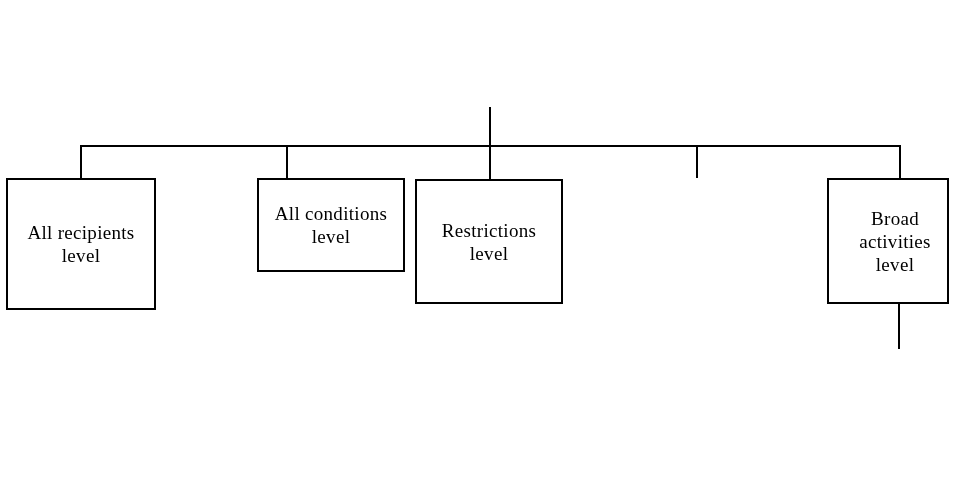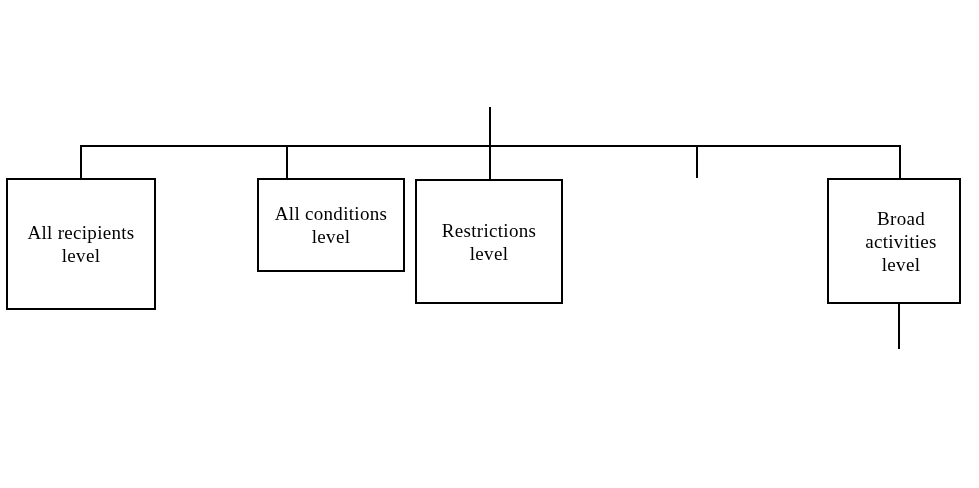--- a/index.html
+++ b/index.html
@@ -38,21 +38,21 @@
     background: #000000;
   }
 
   
   .box-person        { left: 49px;  top: 5px;   width: 884px; height: 103px; }
   
   .box-recipients    { left: 6px;   top: 178px; width: 150px; height: 132px; }
   .box-conditions    { left: 213px; top: 178px; width: 148px; height: 94px; margin-left: 44px; }
   .box-restrictions  { left: 415px; top: 179px; width: 148px; height: 125px; }
   .box-specific      { left: 622px; top: 178px; width: 150px; height: 126px; }
-  .box-broad         { left: 827px; top: 178px; width: 134px; height: 126px; padding-left: 14px; }
+  .box-broad         { left: 827px; top: 178px; width: 122px; height: 126px; padding-left: 14px; }
   
   .box-providers     { left: 825px; top: 349px; width: 148px; height: 126px; }
 
   
   .line-root-drop    { left: 489px; top: 107px; width: 2px;   height: 72px; }
   .line-rail         { left: 80px;  top: 145px; width: 821px; height: 2px;  }
   .line-drop-1       { left: 80px;  top: 145px; width: 2px;   height: 33px; }
   .line-drop-2       { left: 286px; top: 145px; width: 2px;   height: 33px; }
   .line-drop-4       { left: 696px; top: 145px; width: 2px;   height: 33px; }
   .line-drop-5       { left: 899px; top: 145px; width: 2px;   height: 33px; }

